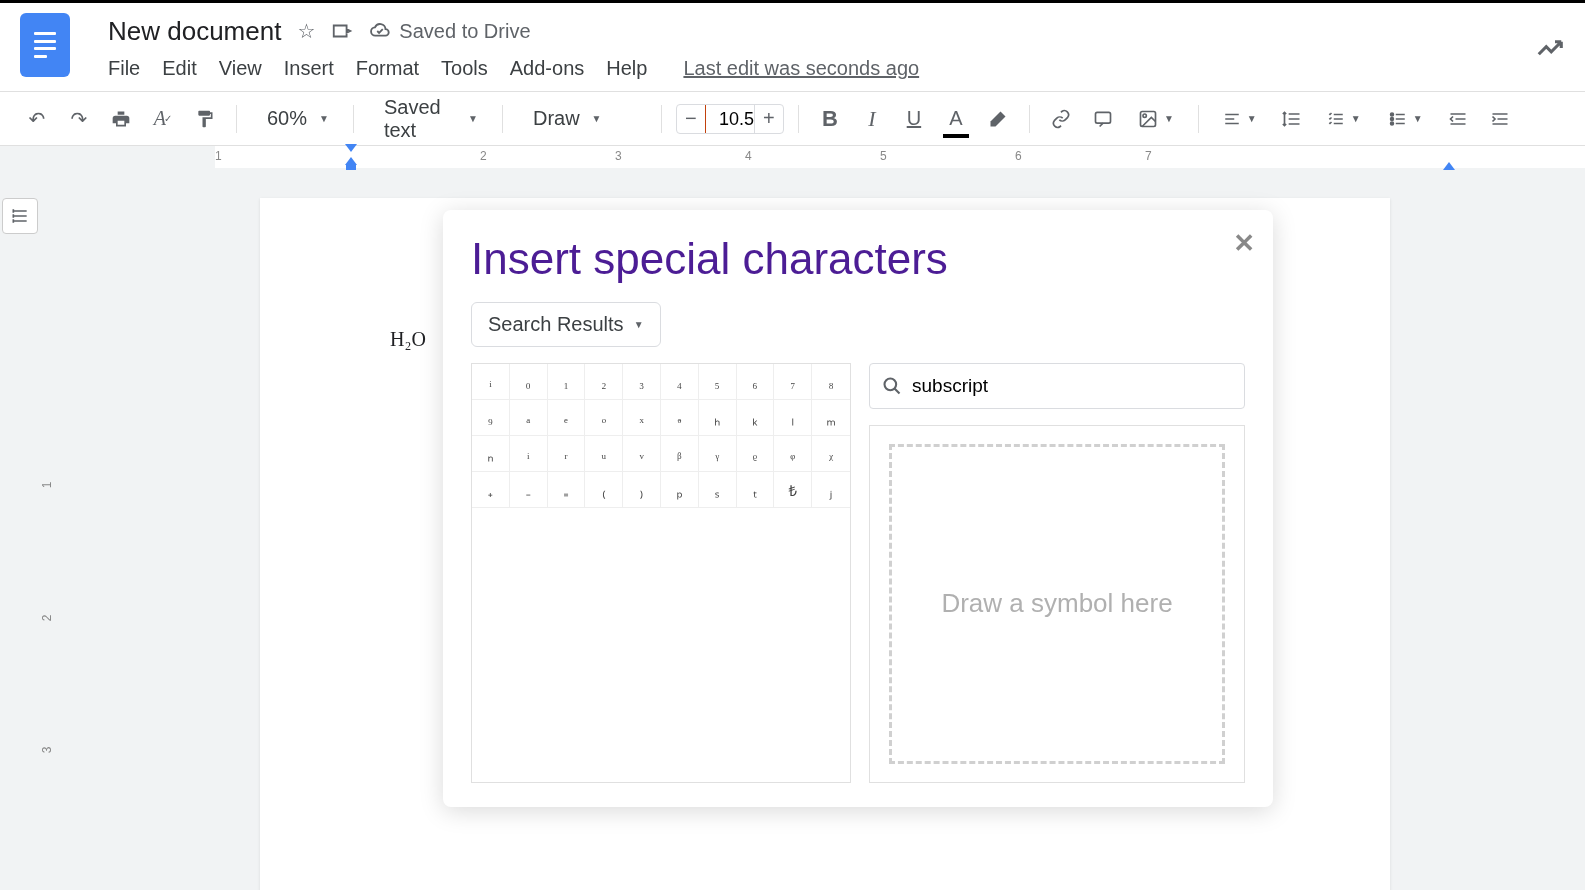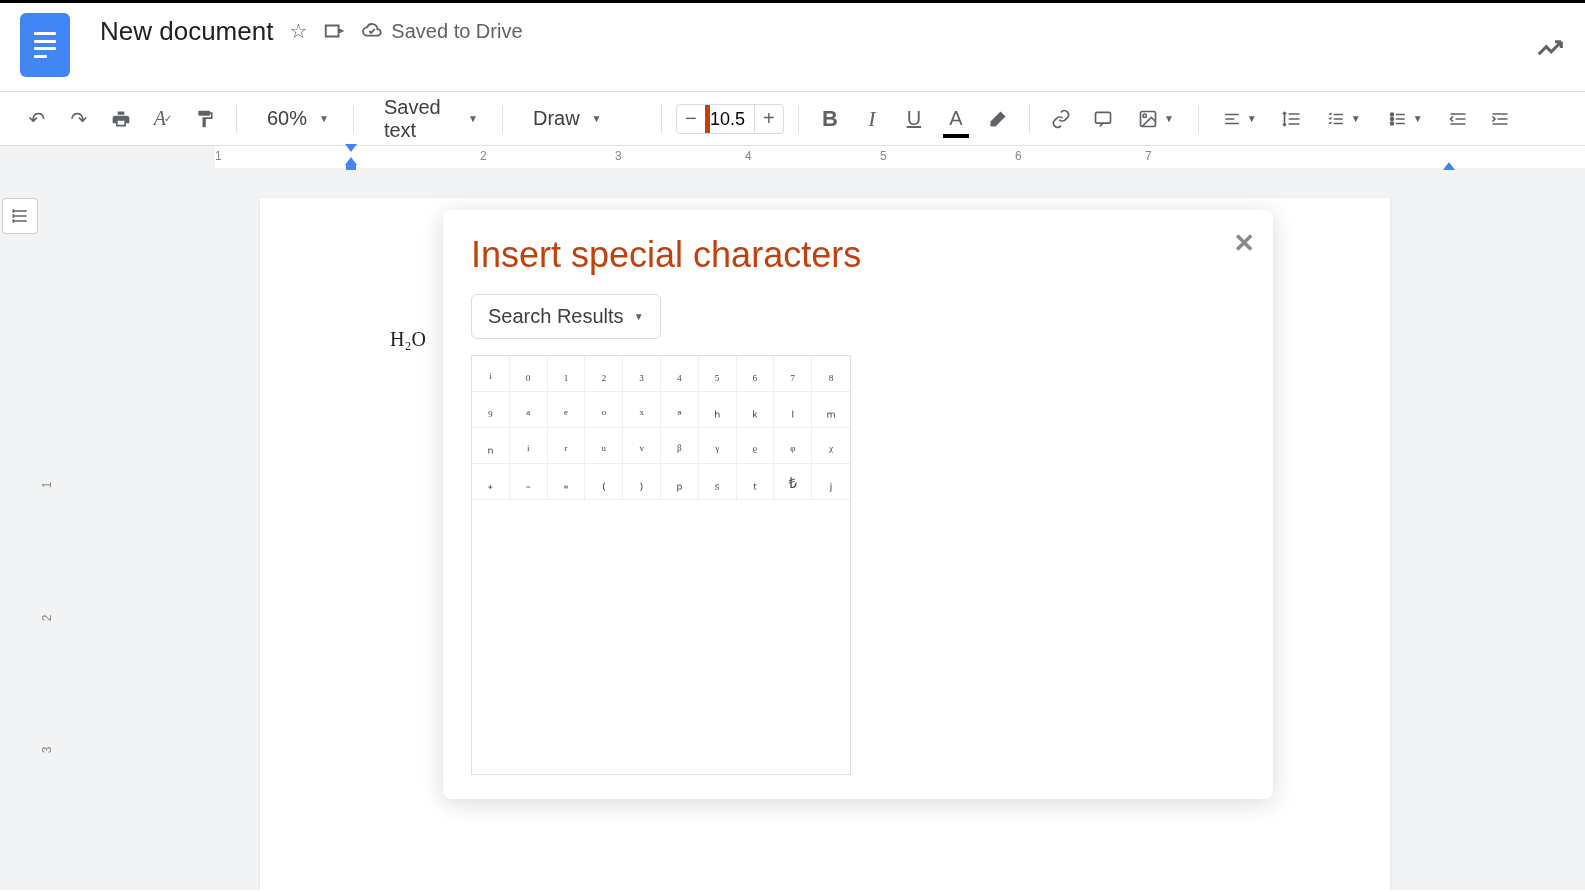--- a/index.html
+++ b/index.html
@@ -1,20 +1,20 @@
 <!DOCTYPE html>
 <html><head>
 <meta charset="utf-8">
 <style>
 * { margin: 0; padding: 0; box-sizing: border-box; font-family: Arial, sans-serif; }
 body { background: #fff; overflow: hidden; }
 
 .topbar { height: 3px; background: #000; }
 
-.header { display: flex; align-items: flex-start; padding: 10px 20px 0 20px; height: 88px; }
+.header { display: flex; align-items: flex-start; padding: 10px 20px 0 20px; height: 88px; gap: 8px; }
 .doc-icon { width: 50px; height: 64px; background: #4285f4; border-radius: 6px; margin-right: 30px; display: flex; align-items: center; justify-content: center; }
 .doc-icon-inner { width: 22px; height: 26px; display: flex; flex-direction: column; justify-content: space-between; }
 .doc-icon-line { height: 3px; background: #fff; border-radius: 1px; }
 
 .title-area { flex: 1; }
 .title-row { display: flex; align-items: center; gap: 16px; height: 36px; }
 .doc-title { font-size: 26px; color: #202124; font-weight: 400; }
 .title-icon { color: #5f6368; font-size: 20px; display: flex; align-items: center; }
 .saved { display: flex; align-items: center; gap: 8px; color: #5f6368; font-size: 20px; }
 
@@ -25,21 +25,21 @@
 .analytics { margin-left: auto; padding-top: 20px; color: #5f6368; }
 
 .toolbar { height: 55px; border-top: 1px solid #e0e0e0; border-bottom: 1px solid #e0e0e0; display: flex; align-items: center; padding: 0 20px; gap: 8px; }
 .tb-btn { width: 34px; height: 34px; display: flex; align-items: center; justify-content: center; color: #5f6368; cursor: pointer; font-size: 20px; }
 .tb-sep { width: 1px; height: 28px; background: #e0e0e0; margin: 0 6px; }
 .tb-text { font-size: 20px; color: #3c4043; padding: 0 6px; }
 .tb-drop { display: flex; align-items: center; gap: 6px; padding: 0 10px; cursor: pointer; }
 .tb-arrow { font-size: 10px; color: #5f6368; }
 .font-size-box { display: flex; align-items: center; border: 1px solid #dadce0; border-radius: 4px; height: 30px; }
 .fs-btn { width: 28px; text-align: center; color: #5f6368; font-size: 20px; cursor: pointer; }
-.fs-val { width: 50px; text-align: left; font-size: 18px; border-left: 5px solid #c2410c; border-right: 1px solid #dadce0; height: 100%; line-height: 28px; }
+.fs-val { width: 50px; text-align: right; font-size: 18px; border-left: 1px solid #c2410c; border-right: 1px solid #dadce0; height: 100%; line-height: 28px; }
 .bold { font-weight: bold; font-size: 22px; }
 .italic { font-style: italic; font-size: 22px; font-family: serif; }
 .underline { text-decoration: underline; font-size: 20px; }
 .text-color { position: relative; }
 .text-color-bar { position: absolute; bottom: -2px; left: 4px; right: 4px; height: 4px; background: #000; }
 
 .ruler-area { display: flex; background: #f1f3f4; }
 .ruler { flex: 1; height: 22px; background: #fff; position: relative; font-size: 12px; color: #888; margin-left: 215px; }
 .ruler-mark { position: absolute; top: 3px; }
 
@@ -47,21 +47,21 @@
 .outline-btn { width: 40px; padding-top: 30px; display: flex; justify-content: center; }
 .outline-icon { width: 36px; height: 36px; border: 1px solid #ccc; border-radius: 4px; display: flex; align-items: center; justify-content: center; color: #5f6368; background: #fff; }
 
 .vruler { width: 20px; background: #f1f3f4; position: relative; margin-top: 30px; font-size: 12px; color: #888; }
 .vmark { position: absolute; left: 4px; transform: rotate(-90deg); }
 
 .page { width: 1130px; background: #fff; margin: 30px 0 0 200px; min-height: 800px; box-shadow: 0 1px 3px rgba(0,0,0,0.1); padding: 130px; position: relative; }
 .doc-content { font-size: 20px; color: #202124; font-family: 'Times New Roman', serif; }
 
 .dialog { position: absolute; left: 443px; top: 210px; width: 830px; background: #fff; border-radius: 8px; box-shadow: 0 4px 24px rgba(0,0,0,0.15); padding: 24px 28px; }
-.dialog-title { font-size: 36px; color: #c2410c; font-weight: 400; margin-bottom: 18px; }
+.dialog-title { font-size: 44px; color: #4c1d95; font-weight: 400; margin-bottom: 18px; }
 .dialog-close { position: absolute; right: 18px; top: 18px; font-size: 26px; color: #888; cursor: pointer; font-weight: bold; }
 .category-dd { display: inline-flex; align-items: center; gap: 10px; border: 1px solid #dadce0; border-radius: 6px; padding: 10px 16px; font-size: 20px; color: #3c4043; cursor: pointer; margin-bottom: 16px; }
 
 .dialog-body { display: flex; gap: 18px; }
 .char-grid { border: 1px solid #e0e0e0; width: 380px; height: 420px; }
 .char-row { display: flex; }
 .char-cell { width: 38px; height: 36px; border-right: 1px solid #eee; border-bottom: 1px solid #eee; display: flex; align-items: center; justify-content: center; font-family: 'Times New Roman', serif; font-size: 15px; color: #444; cursor: pointer; }
 .char-cell:last-child { border-right: none; }
 
 .right-col { flex: 1; }
@@ -98,20 +98,31 @@
             <path d="M3 6h14v12H3z M17 10l4 2-4 2z"></path>
           </svg>
       </span>
       <span class="saved">
         <svg width="22" height="22" viewBox="0 0 24 24" fill="none" stroke="#5f6368" stroke-width="2">
             <path d="M18 10a6 6 0 00-11.5-2A4.5 4.5 0 007 17h11a3.5 3.5 0 000-7z"></path>
             <path d="M9 12l2 2 4-4"></path>
           </svg>
         <span>Saved to Drive</span>
       </span>
+    </div>
+    <div class="menu-row">
+      <span class="menu-item">File</span>
+      <span class="menu-item">Edit</span>
+      <span class="menu-item">View</span>
+      <span class="menu-item">Insert</span>
+      <span class="menu-item">Format</span>
+      <span class="menu-item">Tools</span>
+      <span class="menu-item">Add-ons</span>
+      <span class="menu-item">Help</span>
+      <span class="last-edit">Last edit was seconds ago</span>
     </div>
   </div>
   <div class="analytics">
     <svg width="30" height="30" viewBox="0 0 24 24" fill="none" stroke="#5f6368" stroke-width="2.5">
         <path d="M3 17l6-6 4 4 8-8M21 7h-5M21 7v5"></path>
       </svg>
   </div>
 </div>
 
 <div class="toolbar">
@@ -315,15 +326,25 @@
           <div class="char-cell">₍</div>
           <div class="char-cell">₎</div>
           <div class="char-cell">ₚ</div>
           <div class="char-cell">ₛ</div>
           <div class="char-cell">ₜ</div>
           <div class="char-cell">₺</div>
           <div class="char-cell">ⱼ</div>
         </div>
       </div>
     <div class="right-col">
+      <div class="search-box">
+        <svg width="20" height="20" viewBox="0 0 24 24" fill="none" stroke="#5f6368" stroke-width="2.5">
+            <circle cx="10" cy="10" r="7"></circle>
+            <path d="M21 21l-6-6"></path>
+          </svg>
+        <input type="text" value="subscript" style="">
+      </div>
+      <div class="draw-box">
+        <div class="draw-inner">Draw a symbol here</div>
+      </div>
     </div>
   </div>
 </div>
 
 </body></html>

